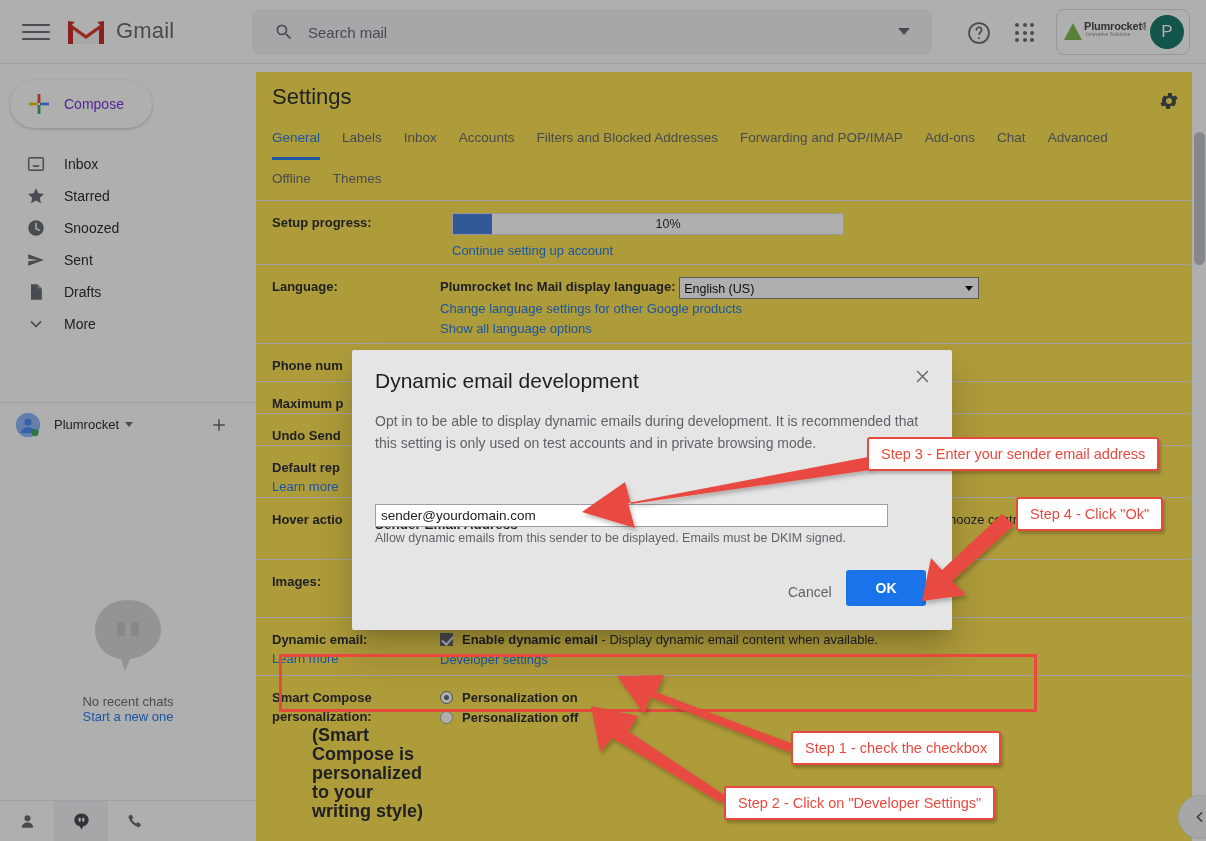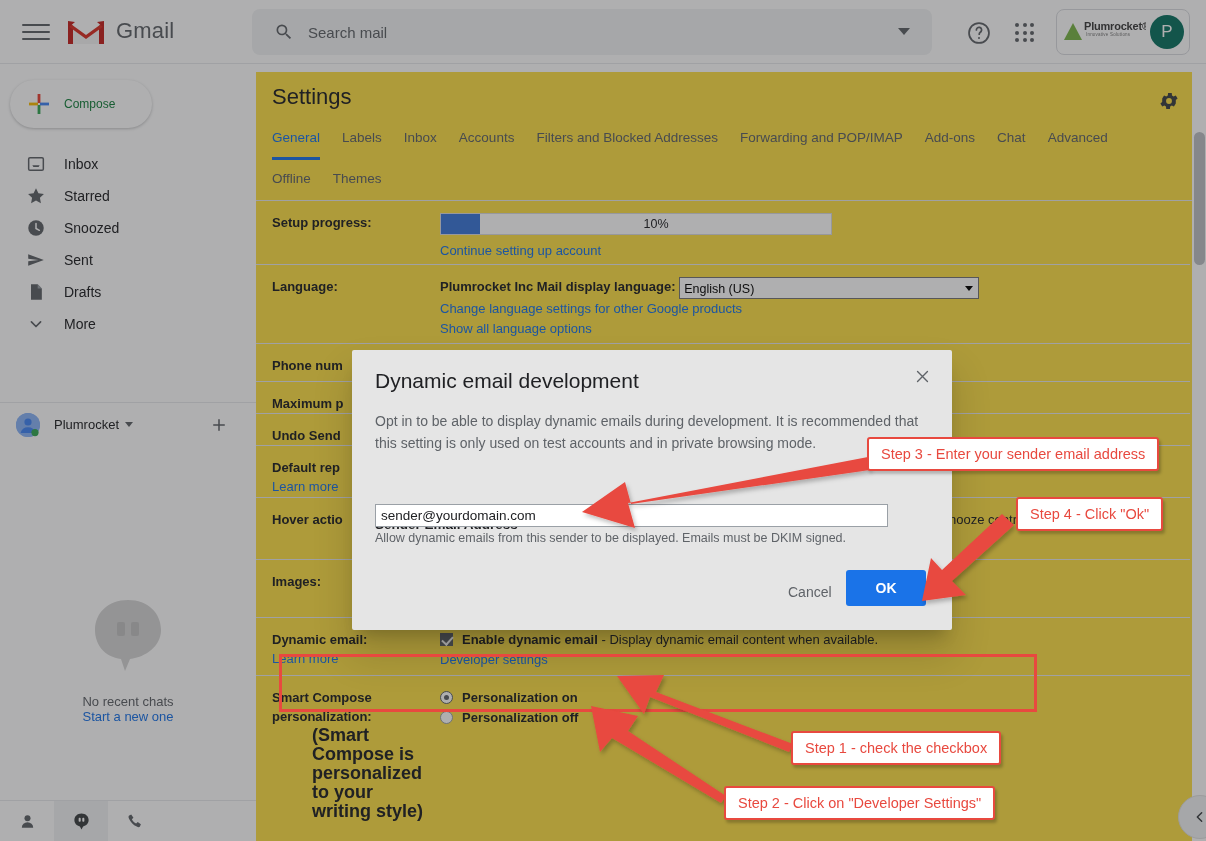--- a/index.html
+++ b/index.html
@@ -87,21 +87,21 @@
   #sidebar{
     position:absolute; left:0; top:64px; width:256px; height:777px;
     background:#fff; z-index:4;
   }
   #compose-btn{
     position:absolute; left:10px; top:16px; width:142px; height:48px;
     border-radius:24px; box-shadow:0 1px 3px rgba(60,64,67,.3);
     background:#fff; display:flex; align-items:center; cursor:pointer;
   }
   #compose-plus{ position:relative; width:24px;height:24px;margin-left:17px;}
-  #compose-label{ font-size:12px; color:#15803d; margin-left:13px; font-weight:500;}
+  #compose-label{ font-size:14px; color:#6d28d9; margin-left:13px; font-weight:500;}
 
   .nav-item{
     position:relative; height:32px; display:flex; align-items:center;
     padding-left:26px; cursor:pointer; color:#202124; font-size:14px;
   }
   .nav-item .nav-icon{ width:20px;height:20px; margin-right:18px; position:relative; flex:0 0 20px;}
   #navlist{ position:absolute; left:0; top:84px; width:256px; }
 
   #acct-row{
     position:absolute; left:0; top:338px; width:256px; height:44px;
@@ -141,21 +141,21 @@
     font-size:13.5px; color:#5f6368; margin-right:22px; cursor:pointer;
     padding-bottom:12px; white-space:nowrap;
   }
   .tab.active{ color:#1a73e8; border-bottom:3px solid #1a73e8; }
   #tabs-divider{ position:absolute; left:0; top:128px; width:950px; height:1px; background:#e8eaed;}
 
   #settings-body{ position:absolute; left:0; top:129px; width:934px; }
   .srow{
     position:relative; display:flex; border-top:1px solid #e8eaed; padding:12px 0 12px 0;
   }
-  .srow:first-child{ border-top:none; }
+  .srow:first-child{ border-top:none;gap:12px; }
   .slabel{ width:184px; padding-left:16px; font-size:13px; font-weight:bold; color:#202124; line-height:19px;}
   .slabel .sub{ font-weight:normal; color:#1a73e8; cursor:pointer; }
   .slabel .note{ font-weight:bold; color:#202124; font-size:18px;margin-left:40px; }
   .sval{ flex:1; font-size:13px; color:#202124; line-height:20px; }
   .link{ color:#1a73e8; cursor:pointer; }
 
   #progress-track{
     display:inline-block; vertical-align:middle; width:392px; height:22px;
     border:1px solid #dadce0; position:relative; background:#fff;
   }

